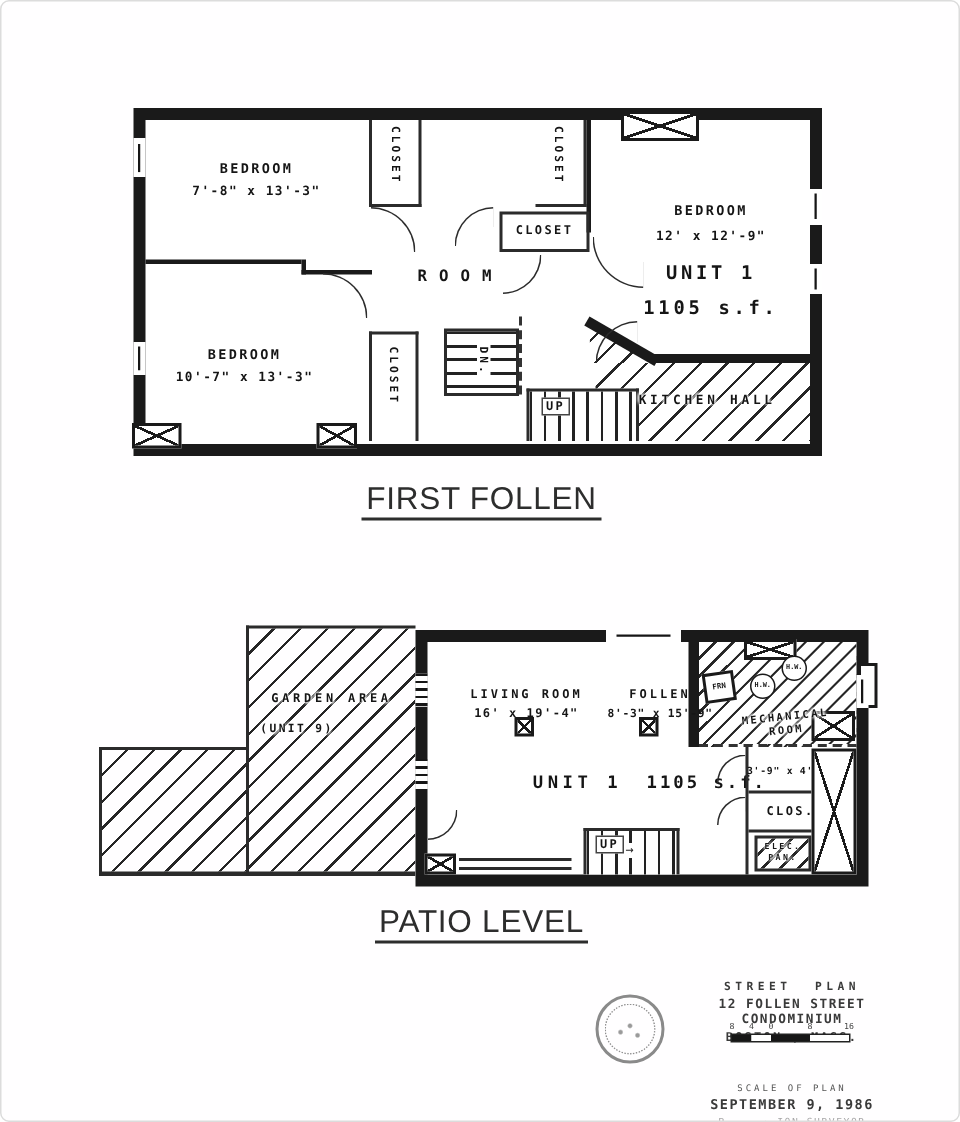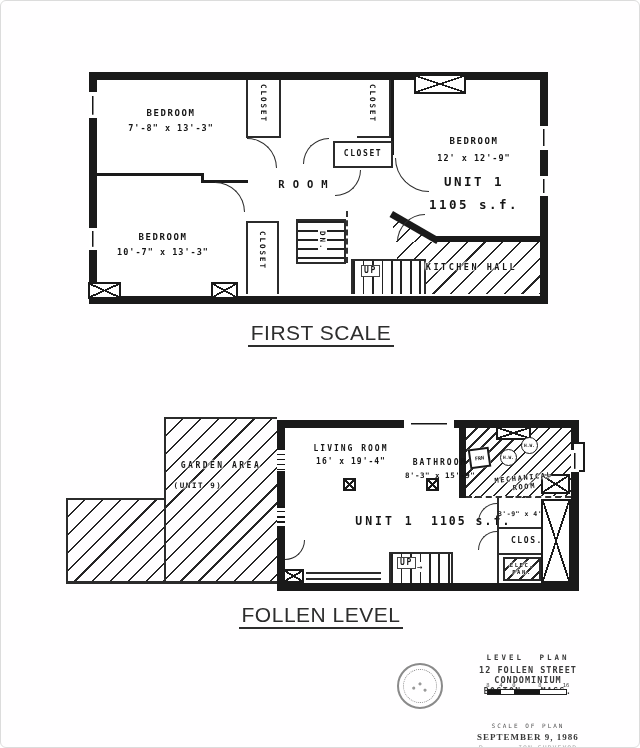--- a/index.html
+++ b/index.html
@@ -109,21 +109,21 @@
     <div class="abs" style="left:325px; top:56px; width:104px;">
       <div class="lbl">BEDROOM</div>
       <div class="lbl dims" style="margin-top:5px;">12' x 12'-9"</div>
       <div class="lbl big" style="margin-top:10px;">UNIT 1</div>
       <div class="lbl big" style="margin-top:7px;">1105 s.f.</div>
     </div>
     <div class="abs lbl onhatch" style="left:312px; top:182px; width:125px; font-size:8.5px; letter-spacing:2.5px;">KITCHEN HALL</div>
   </div>
 
   <div class="abs heading" style="left:0; top:320px;">
-    <span>FIRST SCALE</span>
+    <span>FIRST FOLLEN</span>
   </div>
 
   <div class="abs hatch" style="left:163px; top:416px; width:113px; height:167px; border-top:2px solid var(--line); border-left:2px solid var(--line); border-bottom:3px solid var(--line);">
     <div class="abs lbl onhatch" style="left:4px; top:42px; width:102px; font-size:8px; letter-spacing:2.5px;">GARDEN AREA</div>
     <div class="abs lbl onhatch" style="left:0; top:62px; width:64px; font-size:7.5px;">(UNIT 9)</div>
   </div>
   <div class="abs hatch" style="left:65px; top:497px; width:98px; height:86px; border-top:2px solid var(--line); border-left:2px solid var(--line); border-bottom:3px solid var(--line);"></div>
 
   <div class="abs" style="left:276px; top:419px; width:302px; height:171px; border:8px solid var(--ink); background:#fff;">
 
@@ -139,27 +139,27 @@
     <div class="abs" style="left:236px; top:9px; width:17px; height:17px; border:1.6px solid var(--ink); border-radius:50%; background:#fff; display:flex; align-items:center; justify-content:center;">
       <span class="lbl" style="font-size:4.5px; letter-spacing:0;">H.W.</span>
     </div>
     <div class="abs xbox" style="left:256px; top:46px; width:29px; height:20px;"></div>
     <div class="abs" style="left:194px; top:46px; width:90px; transform:rotate(-6deg);">
       <div class="lbl onhatch" style="font-size:7px;">MECHANICAL</div>
       <div class="lbl onhatch" style="font-size:7px;">ROOM</div>
     </div>
     <div class="abs" style="right:-14px; top:14px; width:13px; height:30px; border:2px solid var(--ink); background:#fff;"></div>
 
-    <div class="abs" style="left:16px; top:16px; width:100px;">
+    <div class="abs" style="left:16px; top:30px; width:100px;">
       <div class="lbl" style="font-size:8px; letter-spacing:2px;">LIVING ROOM</div>
       <div class="lbl dims" style="margin-top:3px; font-size:8px;">16' x 19'-4"</div>
     </div>
     <div class="abs xbox" style="left:58px; top:50px; width:13px; height:13px;"></div>
     <div class="abs" style="left:120px; top:30px; width:70px;">
-      <div class="lbl" style="font-size:8px; letter-spacing:2px;">BATHROOM</div>
+      <div class="lbl" style="font-size:8px; letter-spacing:2px;">FOLLEN</div>
       <div class="lbl dims" style="margin-top:3px; font-size:7.5px; letter-spacing:.5px;">8'-3" x 15'-9"</div>
     </div>
     <div class="abs xbox" style="left:141px; top:50px; width:13px; height:13px;"></div>
 
     <div class="abs lbl" style="left:62px; top:86px; width:76px; font-size:11.5px; letter-spacing:3px;">UNIT 1</div>
     <div class="abs lbl" style="left:146px; top:86px; width:80px; font-size:11.5px; letter-spacing:2px;">1105 s.f.</div>
 
     <div class="abs treads-v" style="left:104px; top:124px; width:64px; height:31px; border:2px solid var(--line); border-bottom:none; background-color:#fff;">
       <span class="lbl" style="position:absolute; left:6px; top:3px; font-size:8px; background:#fff; padding:0 2px; border:1px solid #444;">UP</span>
       <span class="abs" style="left:26px; top:8px; font-size:9px; color:#222; background:#fff;">→</span>
@@ -184,41 +184,41 @@
     <div class="abs arc" style="left:193px; top:75px; width:19px; height:19px; border-left-width:1.6px; border-top-width:1.6px; border-radius:100% 0 0 0;"></div>
     <div class="abs arc" style="left:193px; top:103px; width:19px; height:19px; border-left-width:1.6px; border-top-width:1.6px; border-radius:100% 0 0 0;"></div>
 
     <div class="abs slot-h" style="left:119px; top:-8px; width:50px; height:8px;"></div>
     <div class="abs slot-v" style="right:-8px; top:22px; width:8px; height:22px;"></div>
     <div class="abs slot-s" style="left:-8px; top:21px; width:8px; height:22px;"></div>
     <div class="abs slot-s" style="left:-8px; top:78px; width:8px; height:20px;"></div>
   </div>
 
   <div class="abs heading" style="left:0; top:602px;">
-    <span>FOLLEN LEVEL</span>
+    <span>PATIO LEVEL</span>
   </div>
 
   <div class="abs" style="left:392px; top:652px; width:215px; height:90px;">
     <div class="abs seal" style="left:4px; top:10px; width:46px; height:46px;"></div>
     <div class="abs" style="left:56px; top:0; width:158px;">
-      <div class="tb" style="font-size:7.5px; font-weight:700; letter-spacing:3px; word-spacing:8px;">LEVEL PLAN</div>
+      <div class="tb" style="font-size:7.5px; font-weight:700; letter-spacing:3px; word-spacing:8px;">STREET PLAN</div>
       <div class="tb" style="font-size:8.5px; font-weight:700; letter-spacing:1px; margin-top:3px;">12 FOLLEN STREET CONDOMINIUM</div>
       <div class="tb" style="font-size:8px; font-weight:700; letter-spacing:1.5px; margin-top:2px;">BOSTON , MASS.</div>
       <div class="abs" style="left:38px; top:36px; width:80px;">
         <span class="tick" style="left:1px;">8</span>
         <span class="tick" style="left:14px;">4</span>
         <span class="tick" style="left:27px;">0</span>
         <span class="tick" style="left:53px;">8</span>
         <span class="tick" style="left:79px;">16</span>
         <div class="sbar">
           <i style="width:13px; background:#161616;"></i>
             <i style="width:13px; background:#fff;"></i>
           <i style="width:26px; background:#161616;"></i>
             <i style="width:26px; background:#fff;"></i>
         </div>
       </div>
       <div class="tb" style="font-size:6px; letter-spacing:2px; margin-top:26px; color:#555;">SCALE OF PLAN</div>
-      <div class="tb" style="font-size:9px; font-weight:700; letter-spacing:1px; margin-top:3px;font-family:Liberation Serif, serif;">SEPTEMBER 9, 1986</div>
+      <div class="tb" style="font-size:9px; font-weight:700; letter-spacing:1px; margin-top:3px;">SEPTEMBER 9, 1986</div>
       <div class="tb" style="font-size:6.5px; letter-spacing:1px; margin-top:2px; opacity:.45;">P·· ····ION SURVEYOR</div>
     </div>
   </div>
 
 </div>
 
 </body></html>

